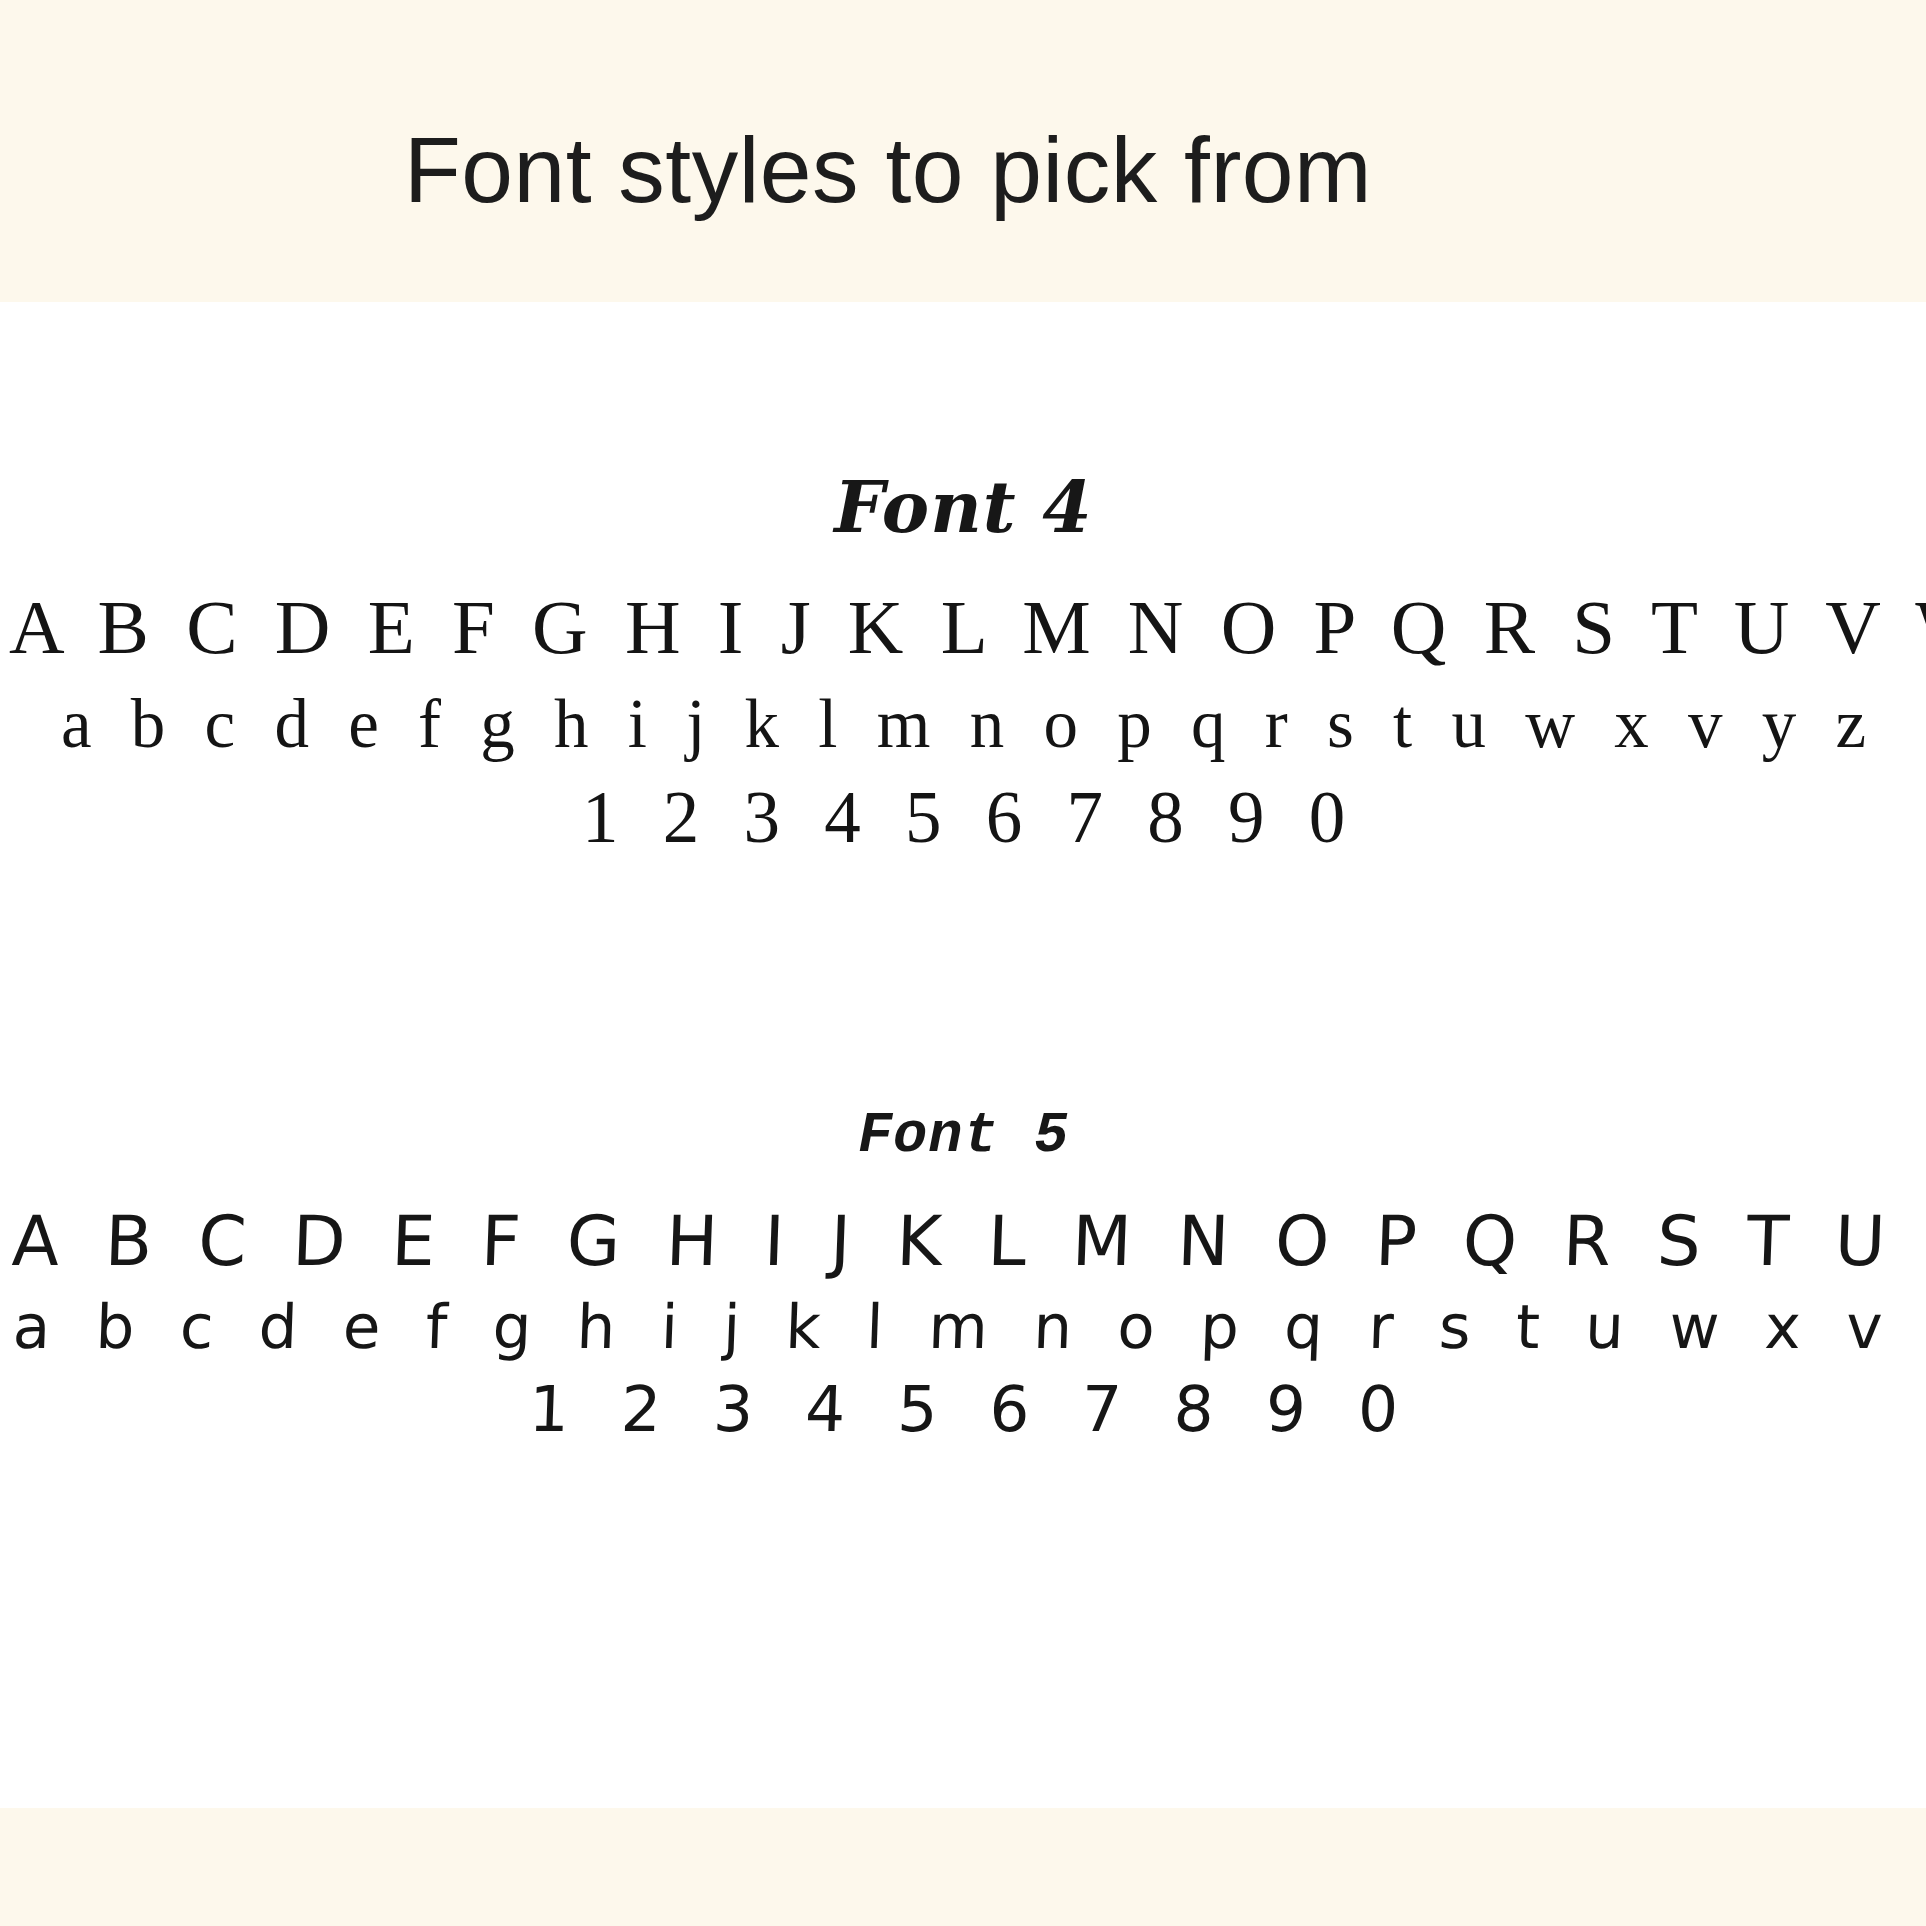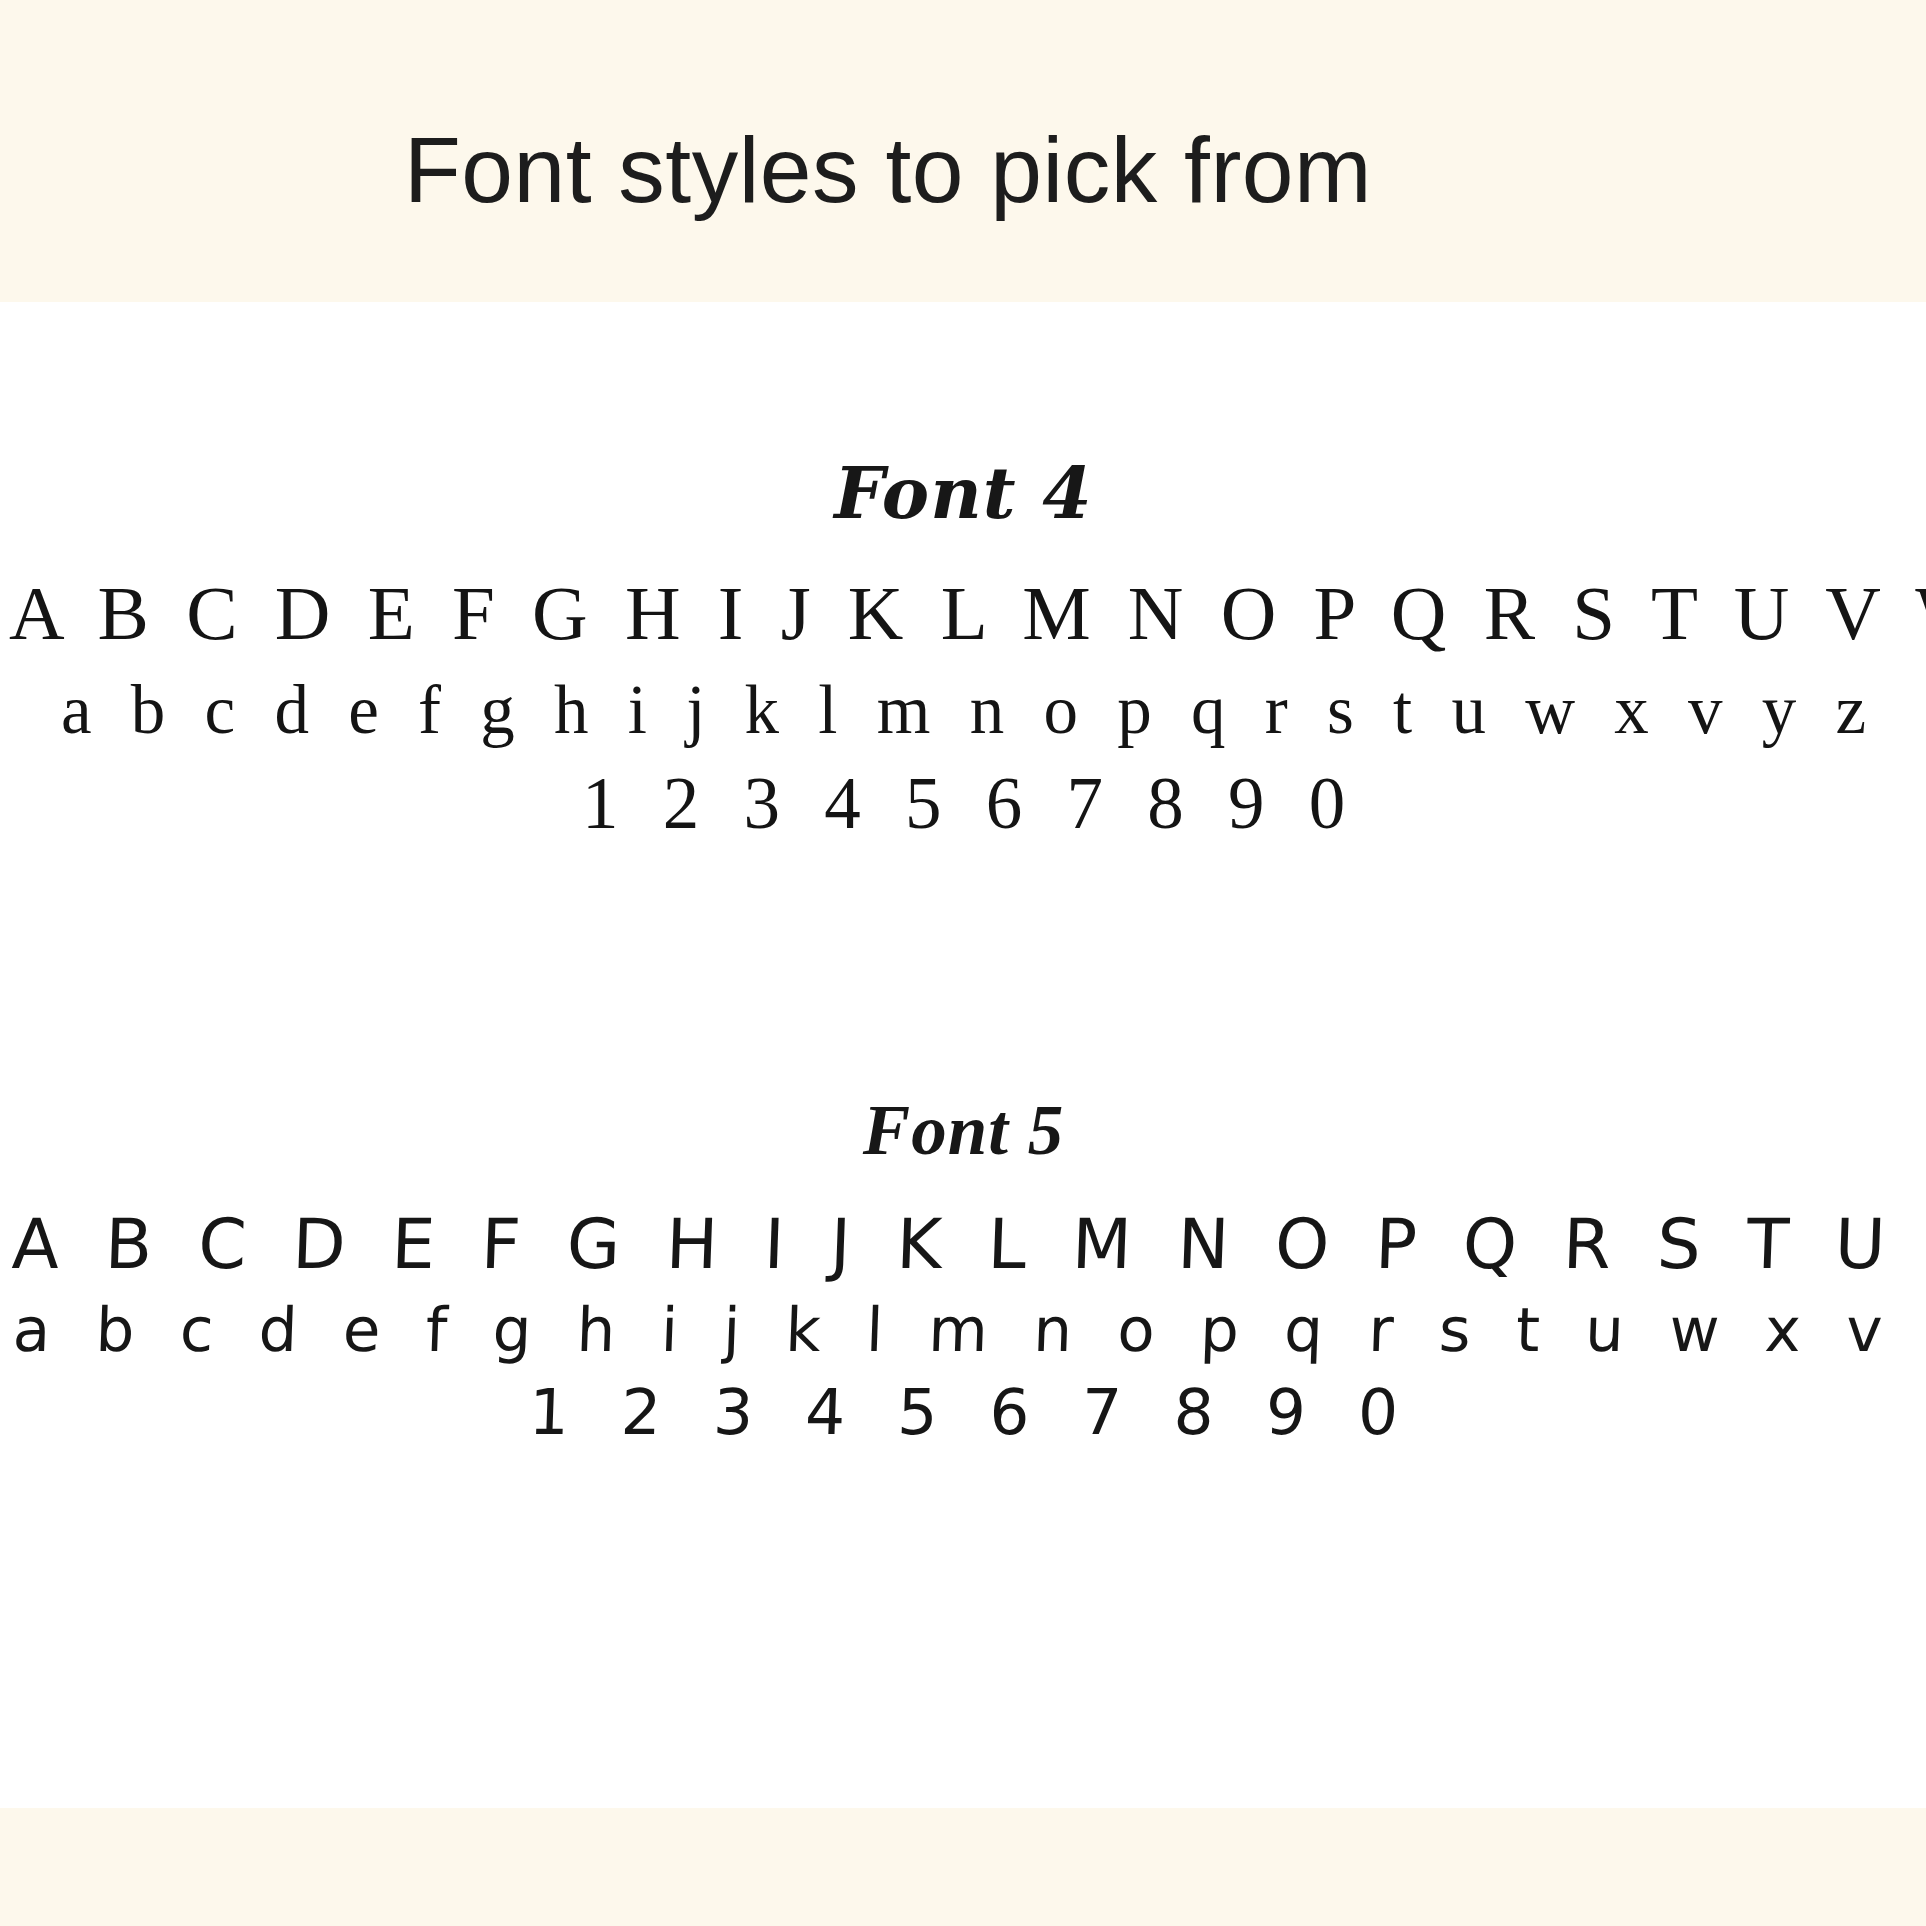--- a/index.html
+++ b/index.html
@@ -45,21 +45,21 @@
     font-family: "Liberation Sans", sans-serif;
     font-weight: 300;
     font-size: 93px;
     letter-spacing: 0.5px;
     color: #1d1d1d;
     white-space: nowrap;
   }
   .content {
     position: absolute;
     left: 0;
-    top: 298px;
+    top: 312px;
     width: 1680px;
     height: 1506px;
   }
   .sample {
     position: absolute;
     left: 0;
     width: 1927px;
     text-align: center;
     color: #161616;
   }
@@ -69,24 +69,24 @@
   .sample-name {
     font-family: "DejaVu Serif", "Liberation Serif", serif;
     font-style: italic;
     font-weight: 700;
     font-size: 71px;
     color: #171717;
     margin-bottom: 28px;
     letter-spacing: 1px;
   }
   .sample-name.script {
-    font-family: Liberation Serif, serif;
+    font-family: Liberation Mono, monospace;
     font-style: italic;
     font-weight: 700;
-    font-size: 71px;
+    font-size: 57px;
   }
   .glyph-row {
     white-space: nowrap;
     line-height: 1.32;
   }
   
   .serif-upper {
     font-family: "Liberation Serif", "DejaVu Serif", serif;
     font-size: 77px;
     letter-spacing: 9px;

